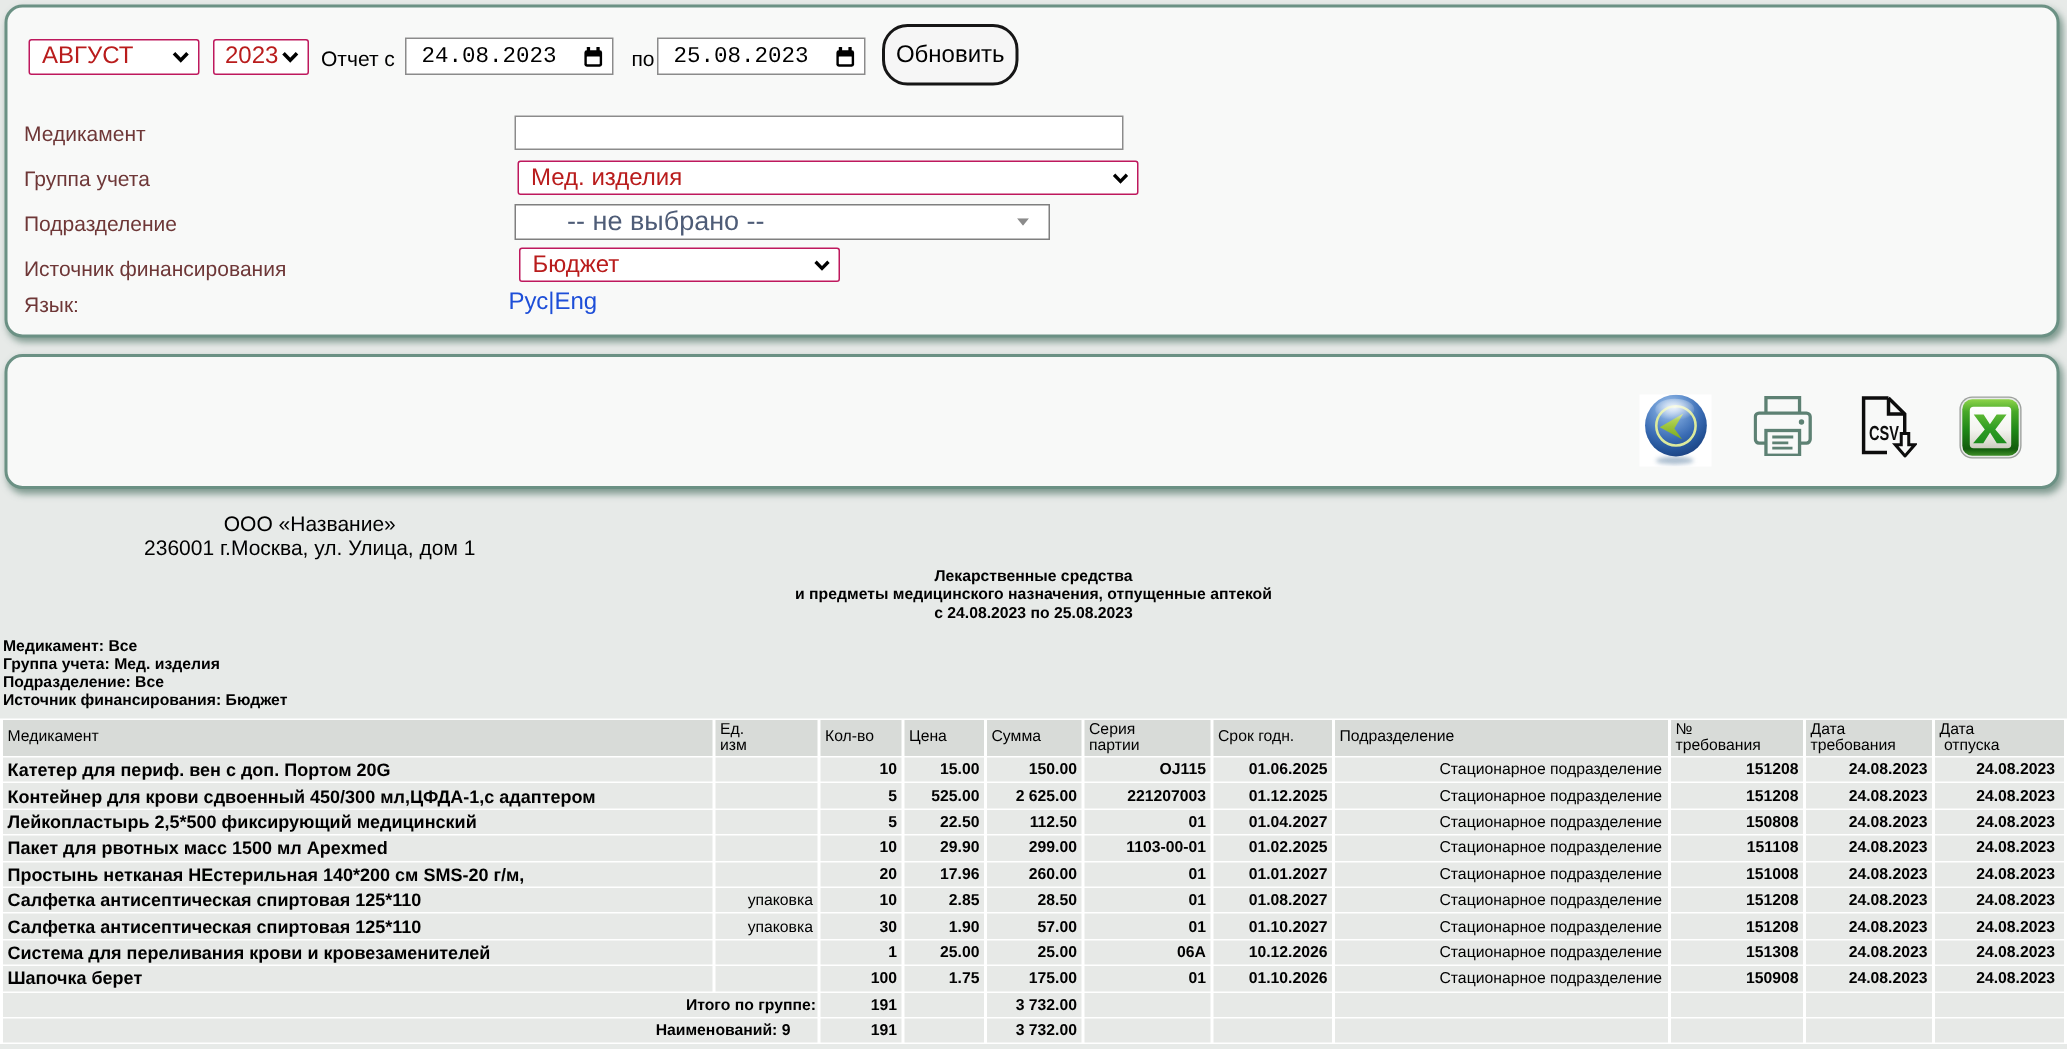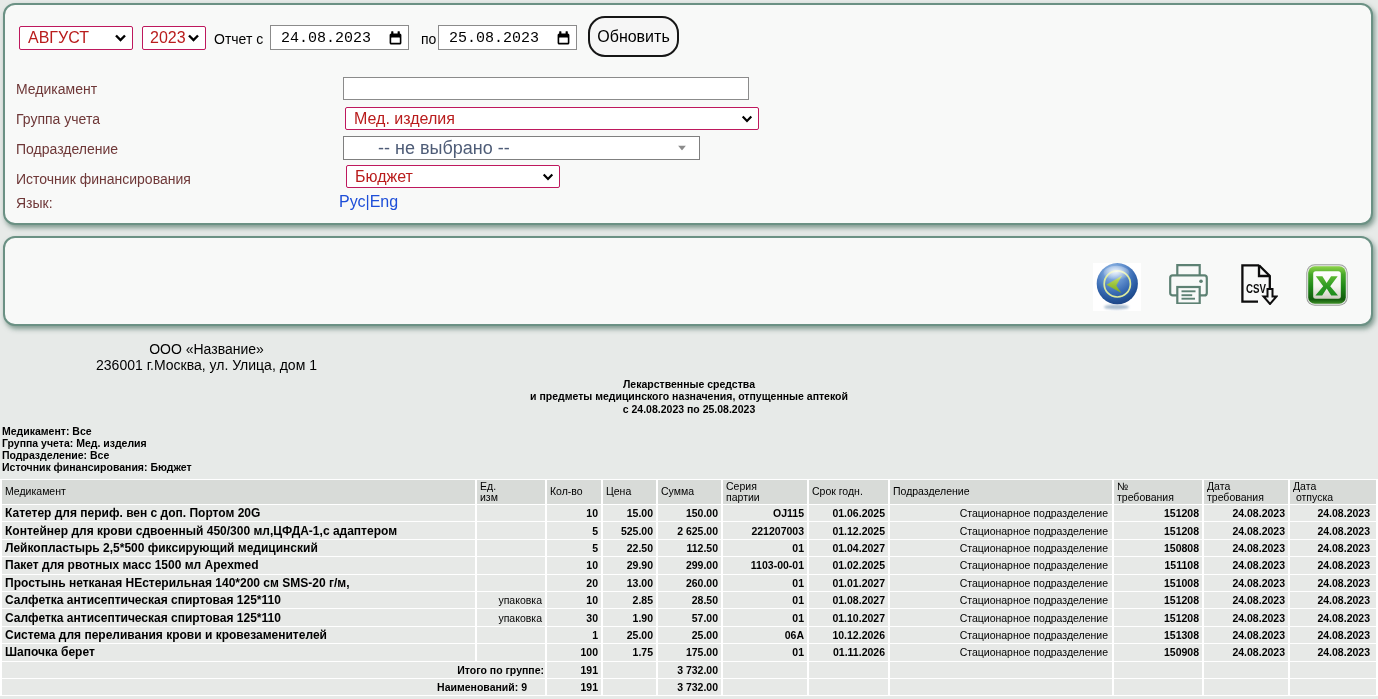--- a/index.html
+++ b/index.html
@@ -274,21 +274,21 @@
         <td class="n">01.02.2025</td>
         <td class="pod">Стационарное подразделение</td>
         <td class="n">151108</td>
         <td class="n">24.08.2023</td>
         <td class="n last">24.08.2023</td>
       </tr>
 <tr>
         <td class="med">Простынь нетканая НЕстерильная 140*200 см SMS-20 г/м,</td>
         <td class="r"></td>
         <td class="n">20</td>
-        <td class="n">13.00</td>
+        <td class="n">17.96</td>
         <td class="n">260.00</td>
         <td class="n">01</td>
         <td class="n">01.01.2027</td>
         <td class="pod">Стационарное подразделение</td>
         <td class="n">151008</td>
         <td class="n">24.08.2023</td>
         <td class="n last">24.08.2023</td>
       </tr>
 <tr>
         <td class="med">Салфетка антисептическая спиртовая 125*110</td>
@@ -329,21 +329,21 @@
         <td class="n">24.08.2023</td>
         <td class="n last">24.08.2023</td>
       </tr>
 <tr>
         <td class="med">Шапочка берет</td>
         <td class="r"></td>
         <td class="n">100</td>
         <td class="n">1.75</td>
         <td class="n">175.00</td>
         <td class="n">01</td>
-        <td class="n">01.11.2026</td>
+        <td class="n">01.10.2026</td>
         <td class="pod">Стационарное подразделение</td>
         <td class="n">150908</td>
         <td class="n">24.08.2023</td>
         <td class="n last">24.08.2023</td>
       </tr>
 <tr>
         <td colspan="2" class="n" style="padding-right:1px;">Итого по группе:</td>
         <td class="n">191</td>
         <td></td>
         <td class="n">3 732.00</td>

